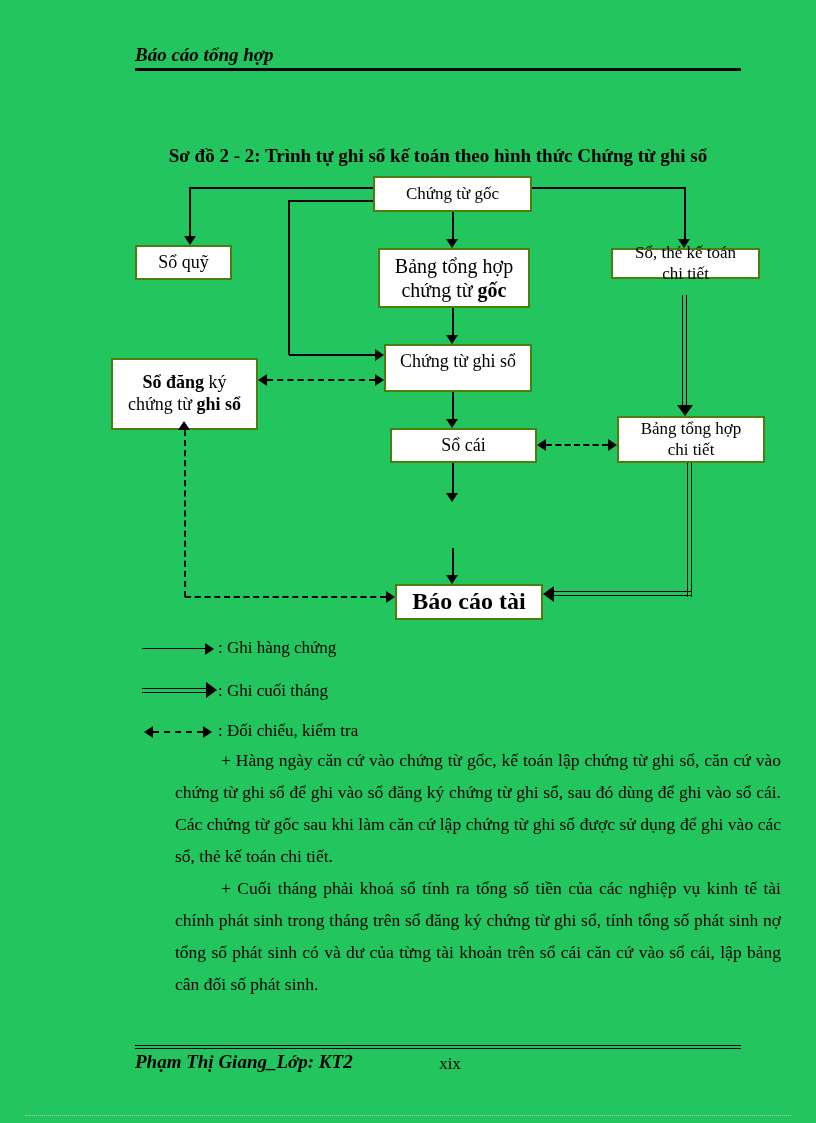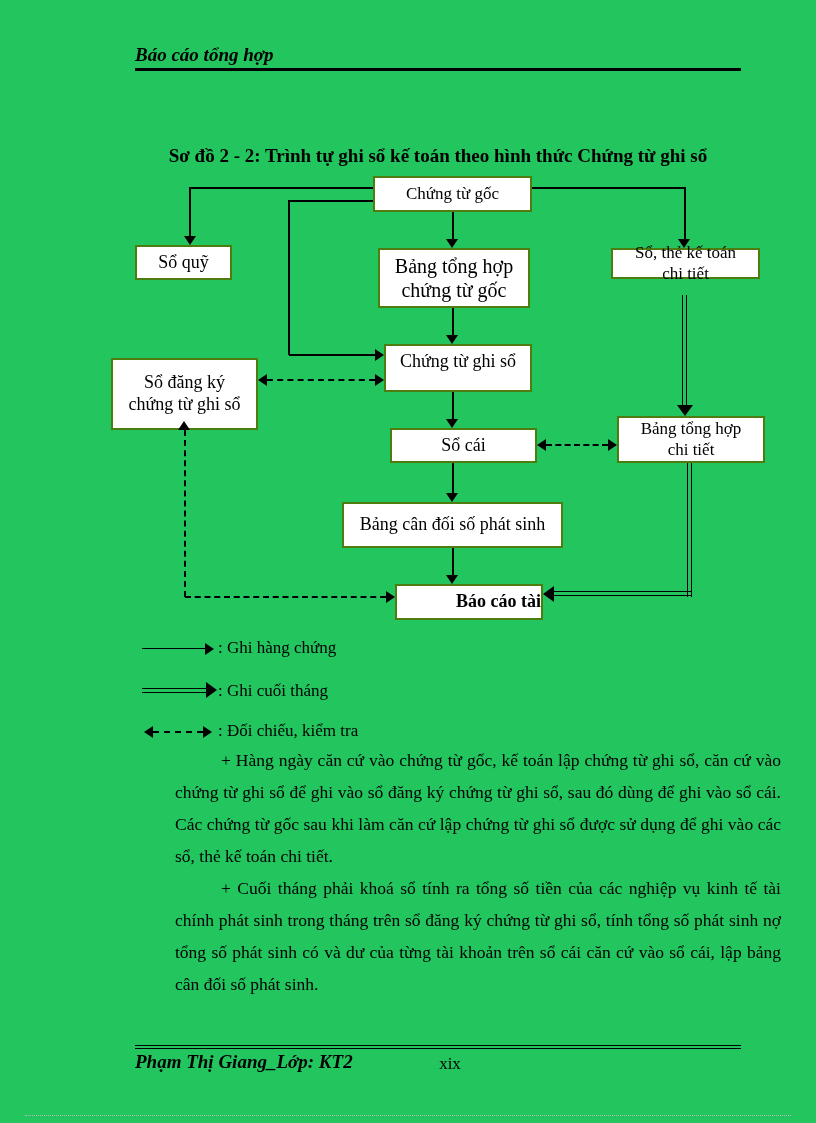--- a/index.html
+++ b/index.html
@@ -21,22 +21,22 @@
   }
   .b-goc   {left:373px; top:176px; width:159px; height:36px;}
   .b-soquy {left:135px; top:245px; width:97px;  height:35px; font-size:18px;}
   .b-bth   {left:378px; top:248px; width:152px; height:60px; font-size:20px;}
   .b-sothe {left:611px; top:248px; width:149px; height:31px;}
   .b-ctgs  {left:384px; top:344px; width:148px; height:48px; justify-content:flex-start; padding-top:5px; font-size:18px;}
   .b-sdk   {left:111px; top:358px; width:147px; height:72px; font-size:18px;}
   .b-socai {left:390px; top:428px; width:147px; height:35px; font-size:18px;}
   .b-bthct {left:617px; top:416px; width:148px; height:47px;}
   .b-bcd   {left:342px; top:502px; width:221px; height:46px; font-size:18px;}
-  .b-bct   {left:395px; top:584px; width:148px; height:36px; font-size:18px; font-weight:bold;align-items:flex-end;}
-  .bld{font-weight:normal;}
+  .b-bct   {left:395px; top:584px; width:148px; height:36px; font-size:24px; font-weight:bold;}
+  .bld{font-weight:bold;}
   
   .hline{position:absolute; border-top:2px solid #000; height:0; z-index:1;}
   .vline{position:absolute; border-left:2px solid #000; width:0; z-index:1;}
   .hdash{position:absolute; border-top:2px dashed #000; height:0; z-index:1;}
   .vdash{position:absolute; border-left:2px dashed #000; width:0; z-index:1;}
   .hdbl{position:absolute; box-sizing:border-box; height:5px; border-top:1.5px solid #000; border-bottom:1.5px solid #000; z-index:1;}
   .vdbl{position:absolute; box-sizing:border-box; width:5px; border-left:1.5px solid #000; border-right:1.5px solid #000; z-index:1;}
   .arr{position:absolute; width:0; height:0; z-index:3;}
   .a-down {border-left:6px solid transparent; border-right:6px solid transparent; border-top:9px solid #000;}
   .a-up   {border-left:6px solid transparent; border-right:6px solid transparent; border-bottom:9px solid #000;}
@@ -99,23 +99,20 @@
   <div class="box b-sdk">
     <span><span class="bld">Sổ đăng</span><span> ký</span></span>
     <span><span>chứng từ </span><span class="bld">ghi sổ</span></span>
   </div>
 
   <div class="box b-bthct">
     <span>Bảng tổng hợp</span>
     <span>chi tiết</span>
   </div>
 
-  <div class="box b-bcd">
-    <span>Bảng cân đối số phát sinh</span>
-  </div>
 
   <div class="box b-bct">
     <span>Báo cáo tài</span>
   </div>
 
   <div class="hline" style="left:190px; top:187px; width:183px;"></div>
   <div class="vline" style="left:189px; top:187px; height:49px;"></div>
   <div class="arr a-down" style="left:184px; top:236px;"></div>
 
   <div class="hline" style="left:289px; top:200px; width:84px;"></div>

